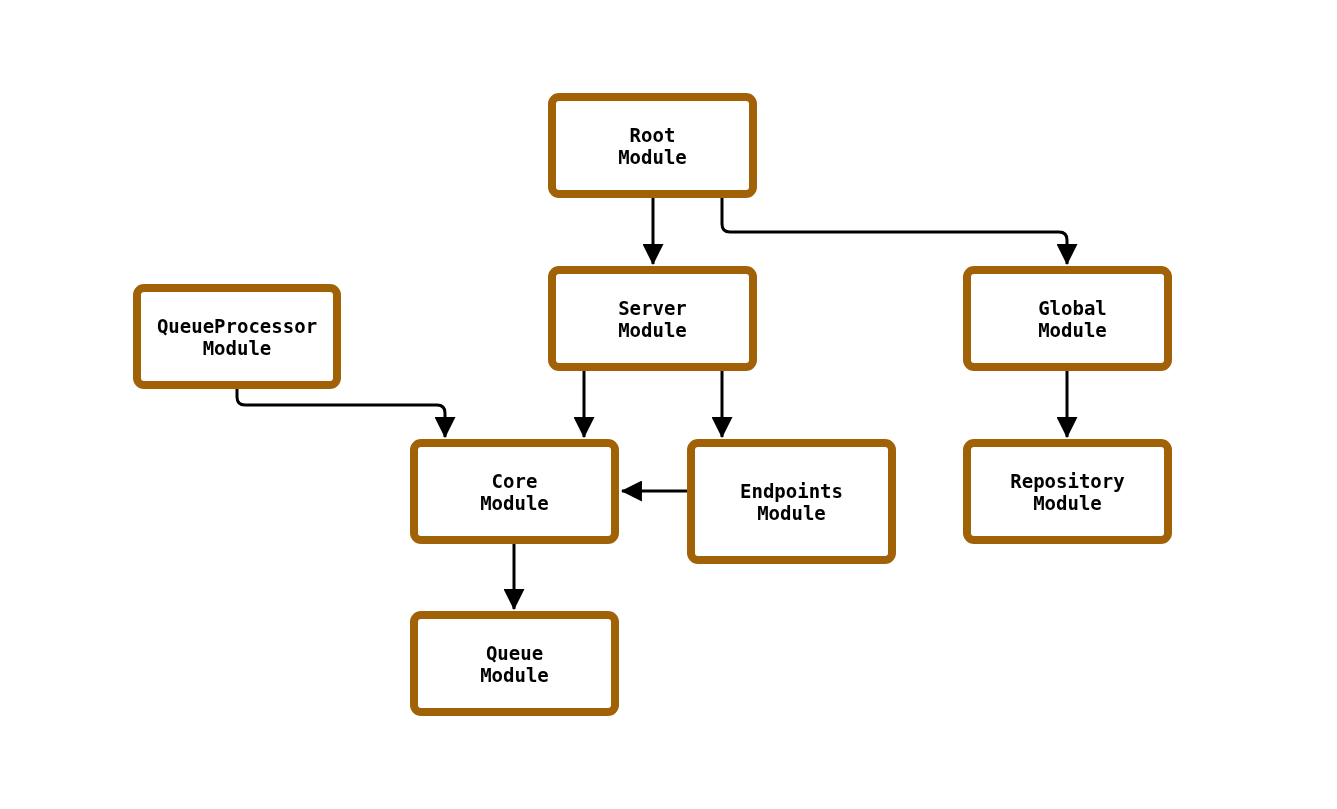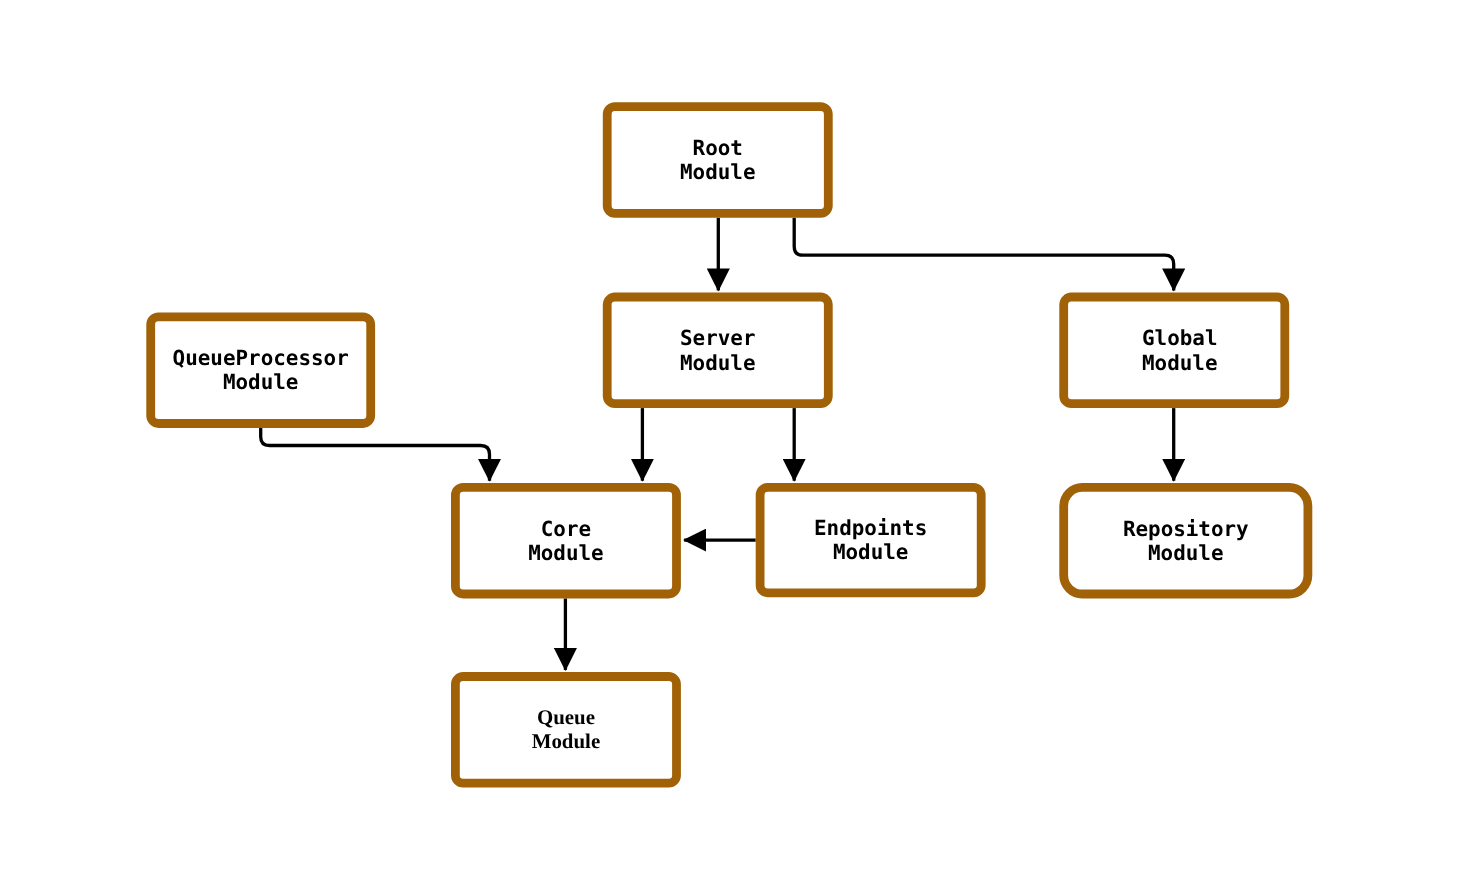--- a/index.html
+++ b/index.html
@@ -44,23 +44,23 @@
     line-height: 22px;
     color: #000000;
     white-space: pre;
   }
   
   #node-root          { left: 548px; top: 93px;  width: 209px; height: 105px; }
   #node-queueprocessor{ left: 133px; top: 266px; width: 208px; height: 105px; margin-top: 18px; }
   #node-server        { left: 548px; top: 266px; width: 209px; height: 105px; }
   #node-global        { left: 963px; top: 266px; width: 209px; height: 105px; padding-left: 10px; }
   #node-core          { left: 410px; top: 439px; width: 209px; height: 105px; }
-  #node-endpoints     { left: 687px; top: 439px; width: 209px; height: 104px; }
-  #node-repository    { left: 963px; top: 439px; width: 230px; height: 105px; border-radius: 21px; }
-  #node-queue         { left: 410px; top: 611px; width: 209px; height: 105px; font-family: Liberation Serif, serif; }
+  #node-endpoints     { left: 687px; top: 439px; width: 209px; height: 125px; }
+  #node-repository    { left: 963px; top: 439px; width: 209px; height: 105px; }
+  #node-queue         { left: 410px; top: 611px; width: 209px; height: 105px; }
 </style>
 </head>
 <body>
 
 <div class="canvas">
 
   <svg class="edges-layer" width="1337" height="809" viewBox="0 0 1337 809" xmlns="http://www.w3.org/2000/svg">
     <defs>
       <marker id="arrowhead" viewBox="0 0 10 10" refX="9.5" refY="5" markerWidth="7" markerHeight="7" orient="auto">
         <path d="M0,0 L10,5 L0,10 z" fill="#000000"></path>

